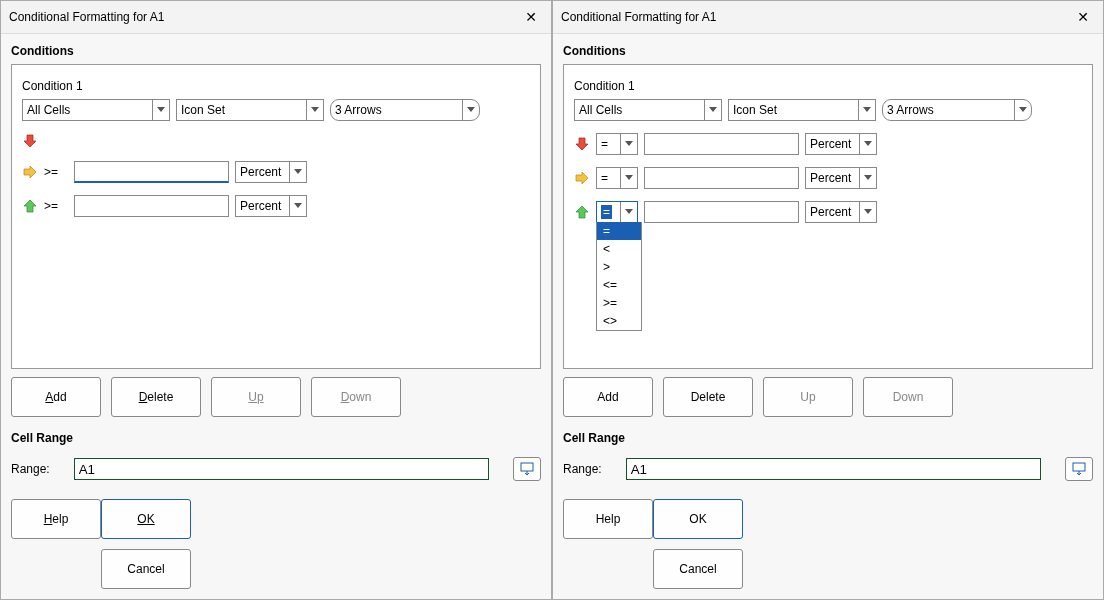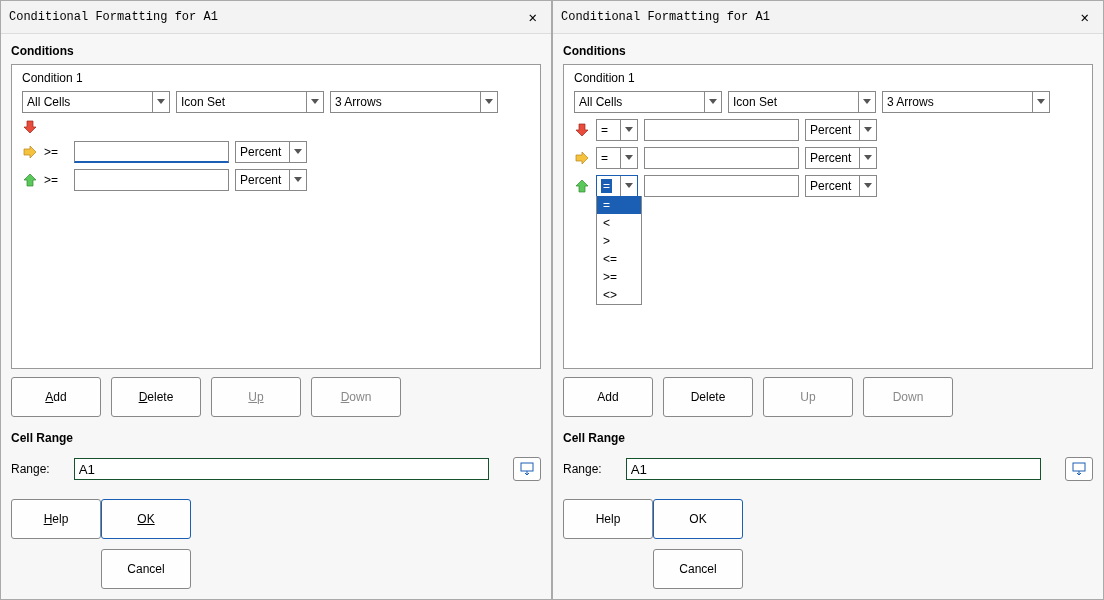--- a/index.html
+++ b/index.html
@@ -22,21 +22,20 @@
     flex-direction: column;
   }
   .titlebar {
     height: 28px;
     display: flex;
     align-items: center;
     justify-content: space-between;
     padding: 16px 8px;
     border-bottom: 1px solid #ddd;
     background: #f3f3f3;
-    font-family: Liberation Mono, monospace;
   }
   .titlebar .title { font-size: 12px; }
   .close-x {
     font-size: 14px;
     padding: 0 6px;
     cursor: pointer;
   }
   .body {
     flex: 1;
     padding: 8px 10px;
@@ -44,31 +43,31 @@
     flex-direction: column;
   }
   .section-label {
     font-weight: bold;
     margin: 2px 0 6px 0;
   }
   .conditions-panel {
     border: 1px solid #999;
     background: #fff;
     flex: 1;
-    padding: 4px 10px;
+    padding: 12px 10px;
     overflow: visible;
   }
   .cond-title {
     margin: 2px 0 6px 0;
   }
   .row {
     display: flex;
     align-items: center;
     gap: 6px;
-    margin-bottom: 6px;
+    margin-bottom: 12px;
   }
   .combo, .textin {
     border: 1px solid #888;
     background: #fff;
     height: 22px;
     padding: 0 4px;
     font-family: inherit;
     font-size: 12px;
   }
   .combo {
@@ -81,21 +80,21 @@
     border-left: 1px solid #888;
     padding-left: 4px;
     margin-left: 4px;
     height: 100%;
     display: flex;
     align-items: center;
   }
   .combo .caret svg { display: block; }
   .w-allcells { width: 148px; }
   .w-iconset { width: 148px; }
-  .w-arrowset { width: 168px; }
+  .w-arrowset { width: 150px; border-radius: 9px; }
   .w-op-small { width: 42px; }
   .w-textin { width: 155px; }
   .w-unit { width: 72px; }
   .icon-arrow {
     width: 16px;
     height: 16px;
     display: inline-flex;
     align-items: center;
     justify-content: center;
   }

